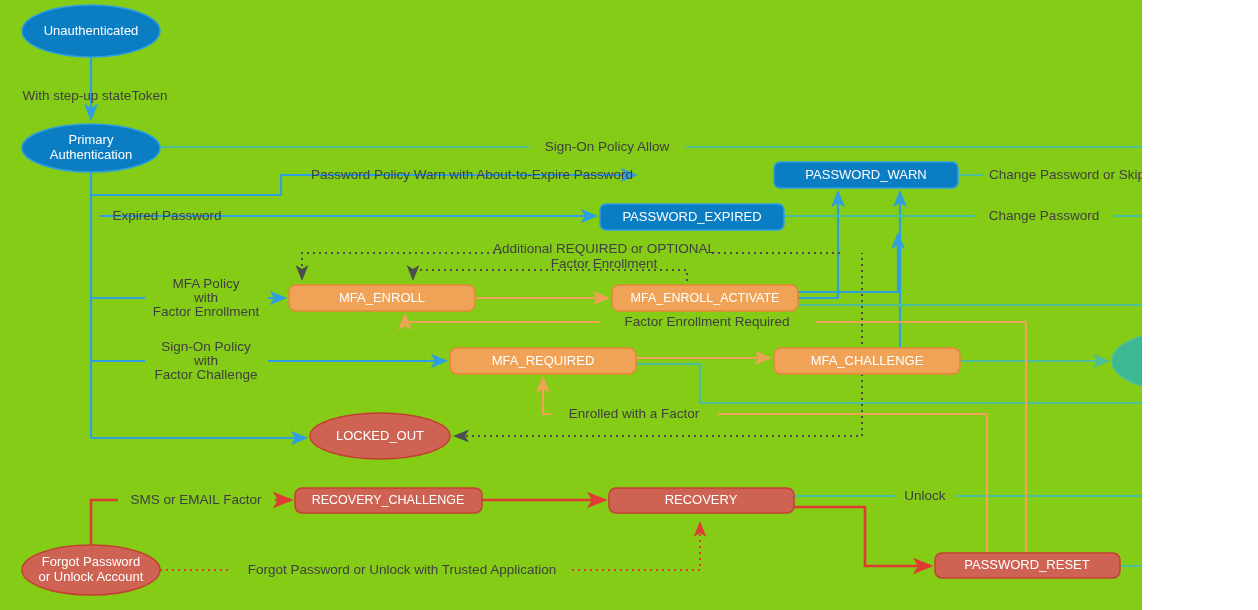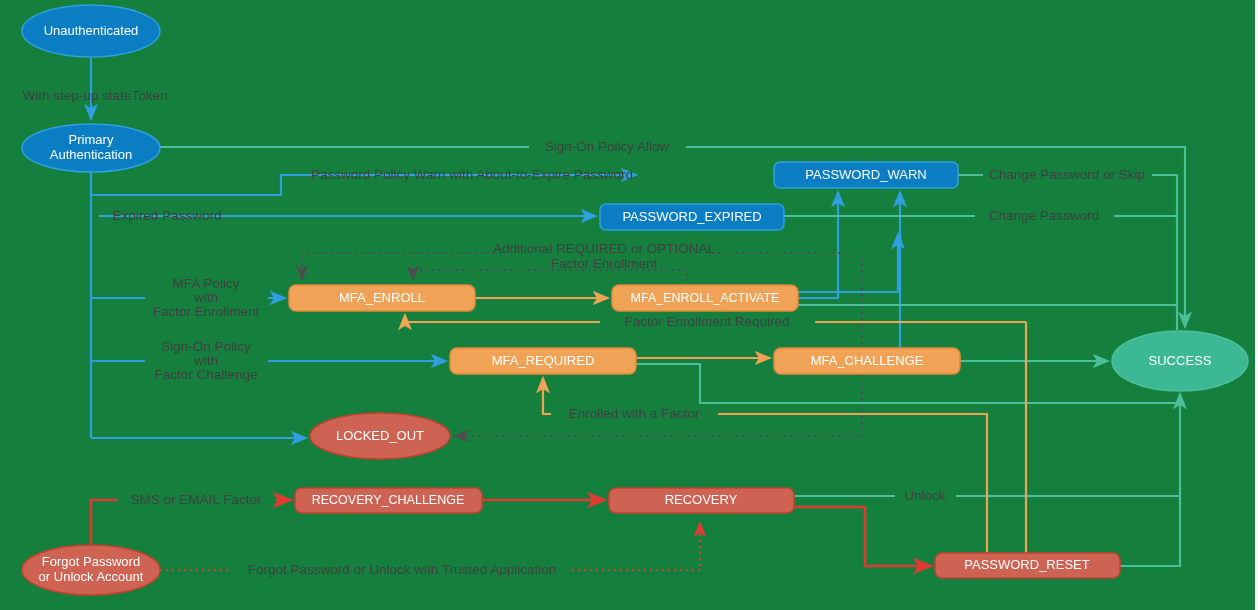--- a/index.html
+++ b/index.html
@@ -1,17 +1,17 @@
 <!DOCTYPE html>
 <html><head>
 <meta charset="utf-8">
 <style>
   html,body{margin:0;padding:0;background:#ffffff;}
   body{font-family:"Liberation Sans", sans-serif;}
-  #stage{position:relative;width:1255px;height:610px;background:#15803d;overflow:hidden;}
+  #stage{position:relative;width:1142px;height:610px;background:#84cc16;overflow:hidden;}
   svg{display:block;}
   .nodelabel{font-family:"Liberation Sans", sans-serif;font-size:13px;fill:#ffffff;text-anchor:middle;dominant-baseline:middle;}
   .nodelabel.small{font-size:12.5px;}
   .edgelabel{font-family:"Liberation Sans", sans-serif;font-size:13.5px;fill:#404040;text-anchor:middle;dominant-baseline:middle;}
   .e-blue{stroke:#2f9fe0;stroke-width:2.2;fill:none;stroke-linejoin:round;stroke-linecap:butt;}
   .e-green{stroke:#4cbf9a;stroke-width:2.2;fill:none;stroke-linejoin:round;}
   .e-orange{stroke:#f0a357;stroke-width:2.2;fill:none;stroke-linejoin:round;}
   .e-red{stroke:#e03b33;stroke-width:2.6;fill:none;stroke-linejoin:round;}
   .e-dot{stroke:#4d4d4d;stroke-width:2;fill:none;stroke-dasharray:2 4;stroke-linejoin:round;}
   .e-reddot{stroke:#e03b33;stroke-width:2;fill:none;stroke-dasharray:2 4;stroke-linejoin:round;}

